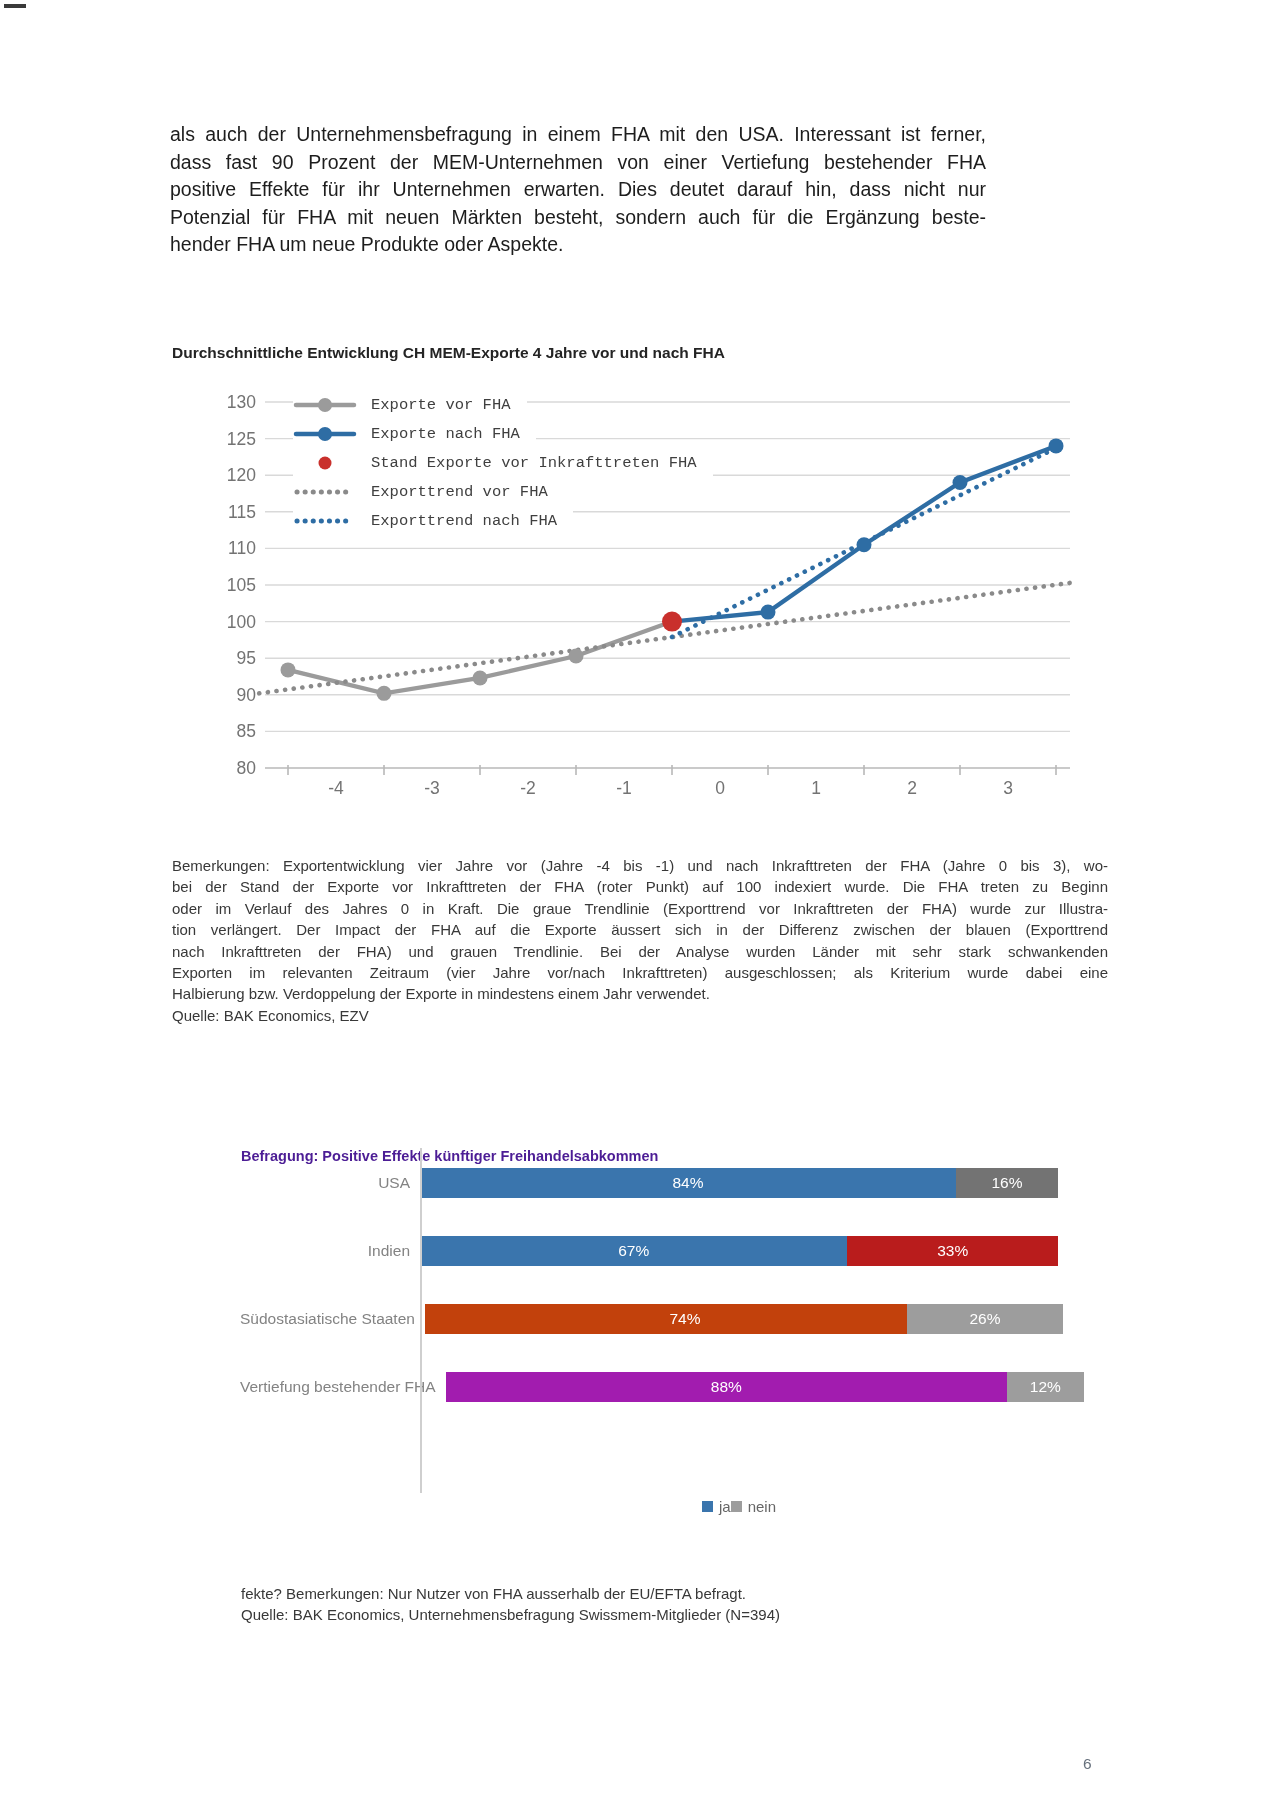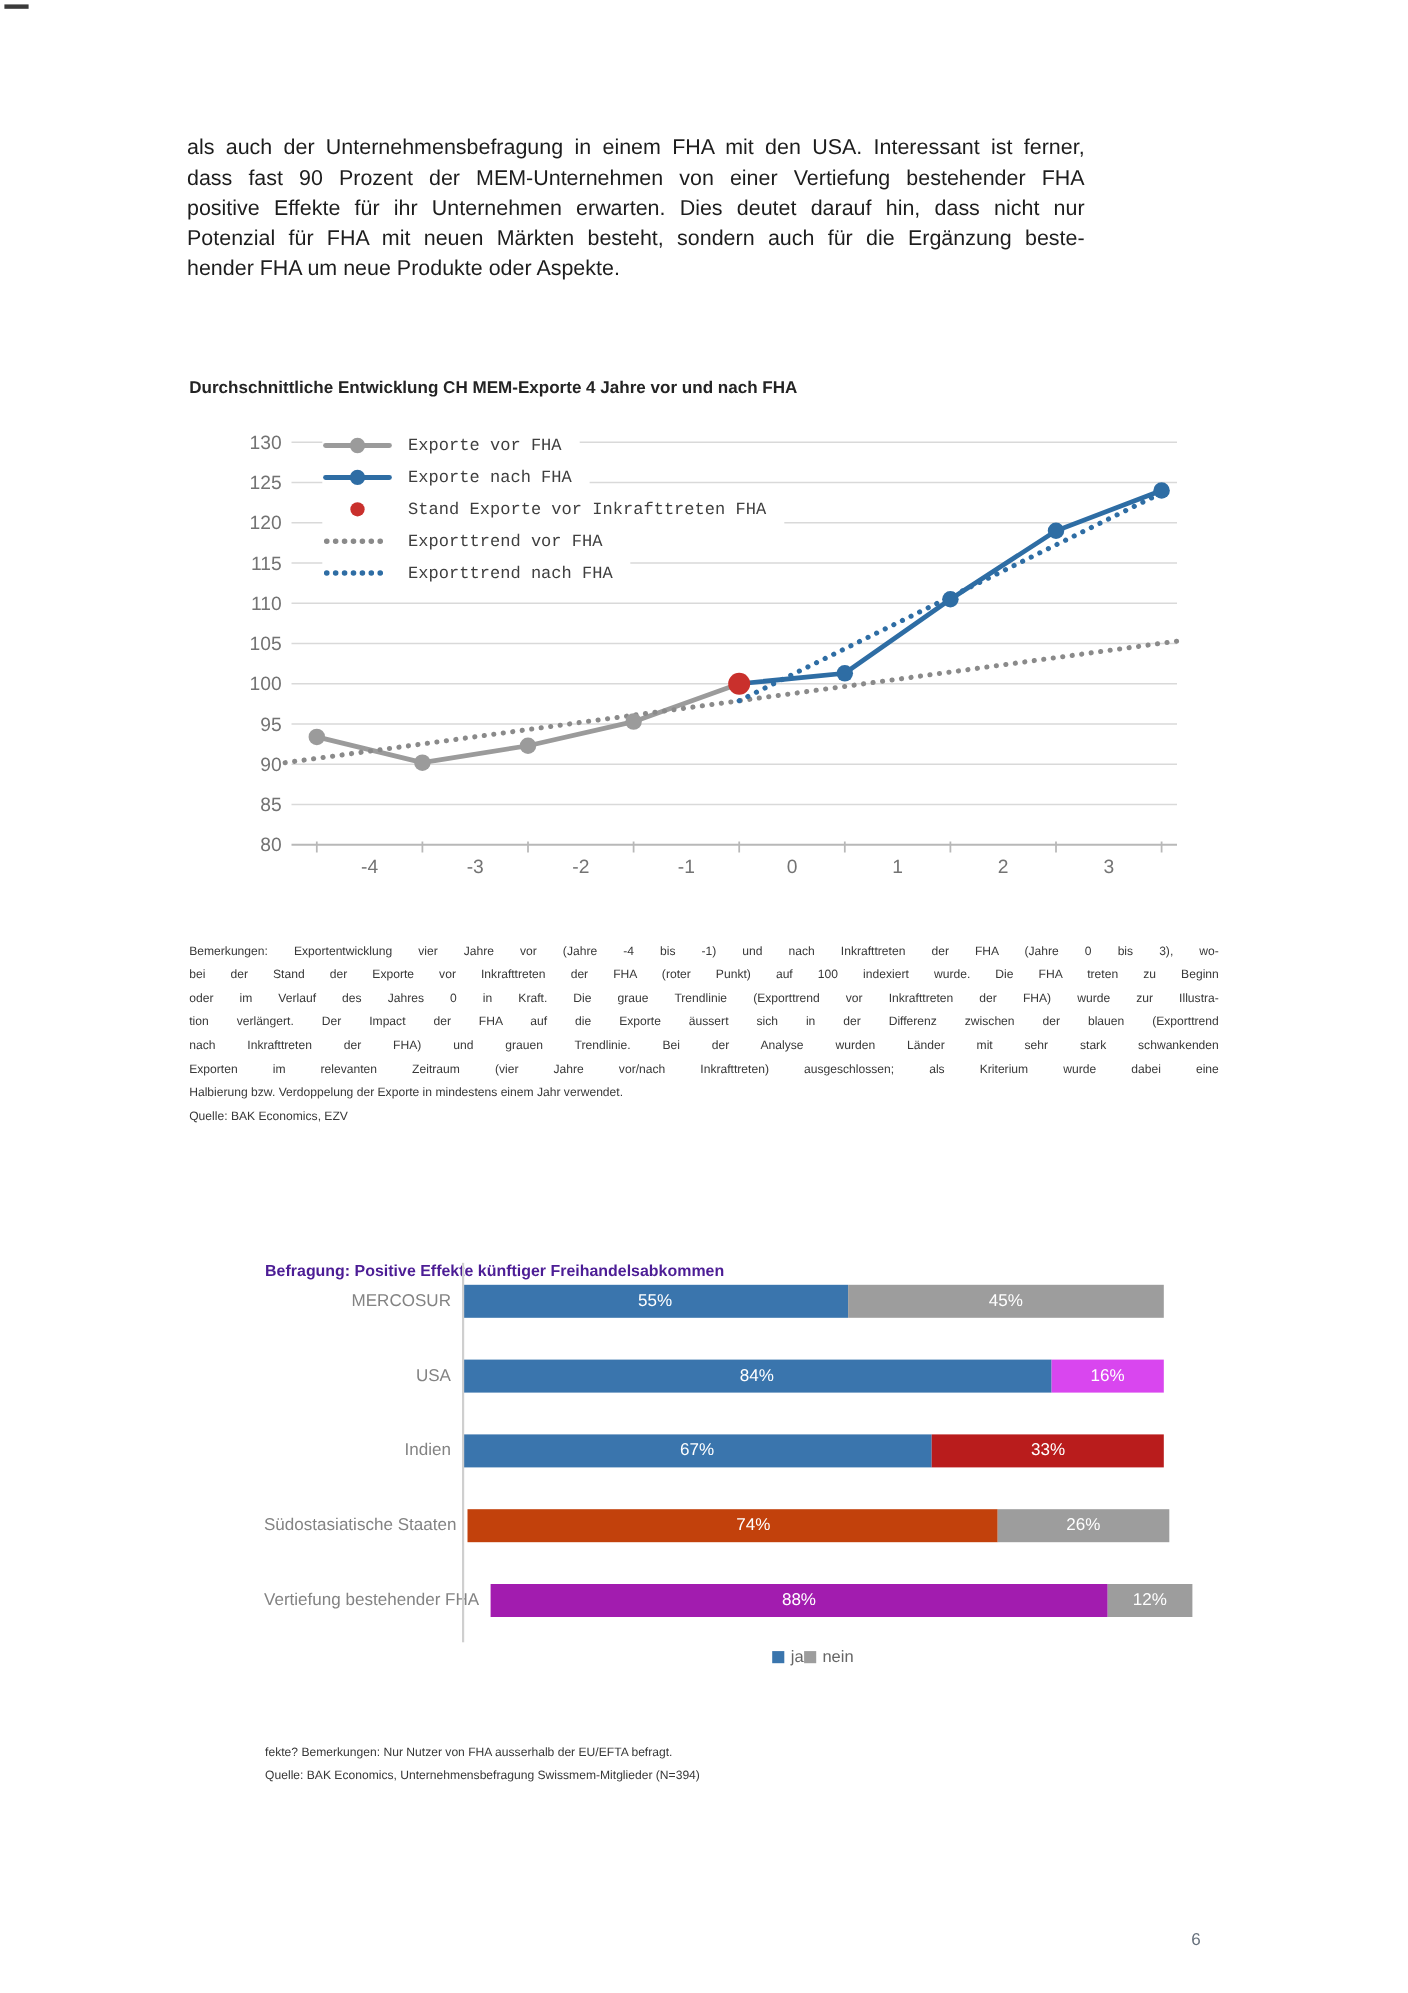--- a/index.html
+++ b/index.html
@@ -11,21 +11,21 @@
   .tline{white-space:normal;}
   .tline.j{text-align:justify;text-align-last:justify;}
   
   .c1-title{left:172px;top:344px;font-size:15.5px;font-weight:bold;color:#242424;}
   #line-chart-svg{left:170px;top:385px;}
   .legend1{left:293px;top:390px;}
   .lg-row{display:flex;align-items:center;height:29px;background:#ffffff;width:fit-content;padding-right:16px;}
   .lg-swatch{width:64px;height:18px;margin-right:14px;flex:0 0 64px;}
   .lg-label{font-size:15.5px;color:#3f3f3f;white-space:nowrap;font-family:Liberation Mono, monospace;}
   
-  .note{font-size:11px;line-height:21.4px;color:#383838;}
+  .note{font-size:15px;line-height:21.4px;color:#383838;}
   .note1{left:172px;top:855px;width:936px;}
   .note2{left:241px;top:1583px;width:866px;}
   
   .c2-title{left:241px;top:1148px;font-size:14.5px;font-weight:bold;color:#4c1d95;}
   .chart2{left:240px;top:1140px;width:830px;height:400px;}
   .v-axis{position:absolute;left:180px;top:8px;width:2px;height:345px;background:#cfcfcf;}
   #bar-rows{padding-top:9px;}
   .bar-row{display:flex;align-items:center;height:68px;}
   .bar-cat{flex:0 0 180px;box-sizing:border-box;padding-right:10px;text-align:right;font-size:15.5px;color:#838383;white-space:nowrap;}
   .bar-track{flex:0 0 638px;height:30px;display:flex;}
@@ -151,37 +151,26 @@
     <div class="tline">Halbierung bzw. Verdoppelung der Exporte in mindestens einem Jahr verwendet.</div>
     <div class="tline">Quelle: BAK Economics, EZV</div>
   </div>
 
 <div class="abs c2-title">Befragung: Positive Effekte künftiger Freihandelsabkommen</div>
 
 <div class="abs chart2">
   <div class="v-axis"></div>
   <div id="bar-rows">
       <div class="bar-row">
-        <div class="bar-cat">MERCOSUR</div>
-        <div class="bar-track">
-          <div class="bar-seg" style="width: 55%; background: rgb(58, 117, 173);">
-            <span class="bar-val">55%</span>
-          </div>
-          <div class="bar-seg" style="width: 45%; background: rgb(157, 157, 157);">
-            <span class="bar-val">45%</span>
-          </div>
-        </div>
-      </div>
-      <div class="bar-row">
         <div class="bar-cat">USA</div>
         <div class="bar-track">
           <div class="bar-seg" style="width: 84%; background: rgb(58, 117, 173);">
             <span class="bar-val">84%</span>
           </div>
-          <div class="bar-seg" style="width: 16%; background: #d946ef;">
+          <div class="bar-seg" style="width: 16%; background: #737373;">
             <span class="bar-val">16%</span>
           </div>
         </div>
       </div>
       <div class="bar-row">
         <div class="bar-cat">Indien</div>
         <div class="bar-track">
           <div class="bar-seg" style="width: 67%; background: rgb(58, 117, 173);">
             <span class="bar-val">67%</span>
           </div>

